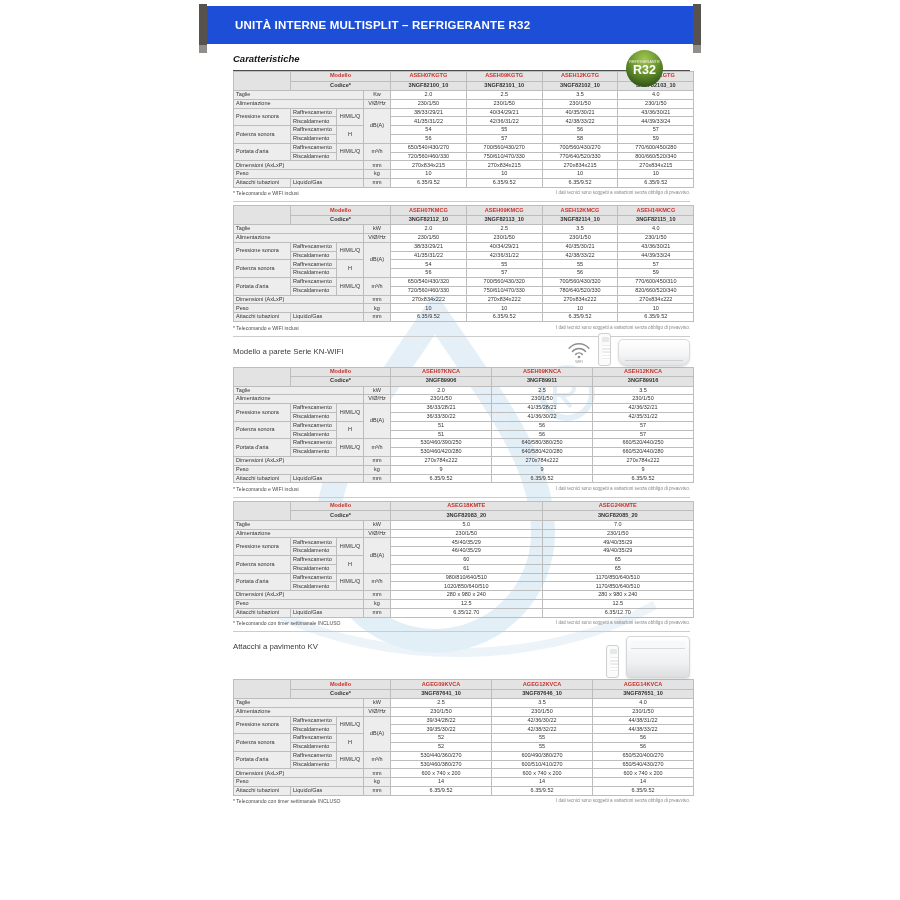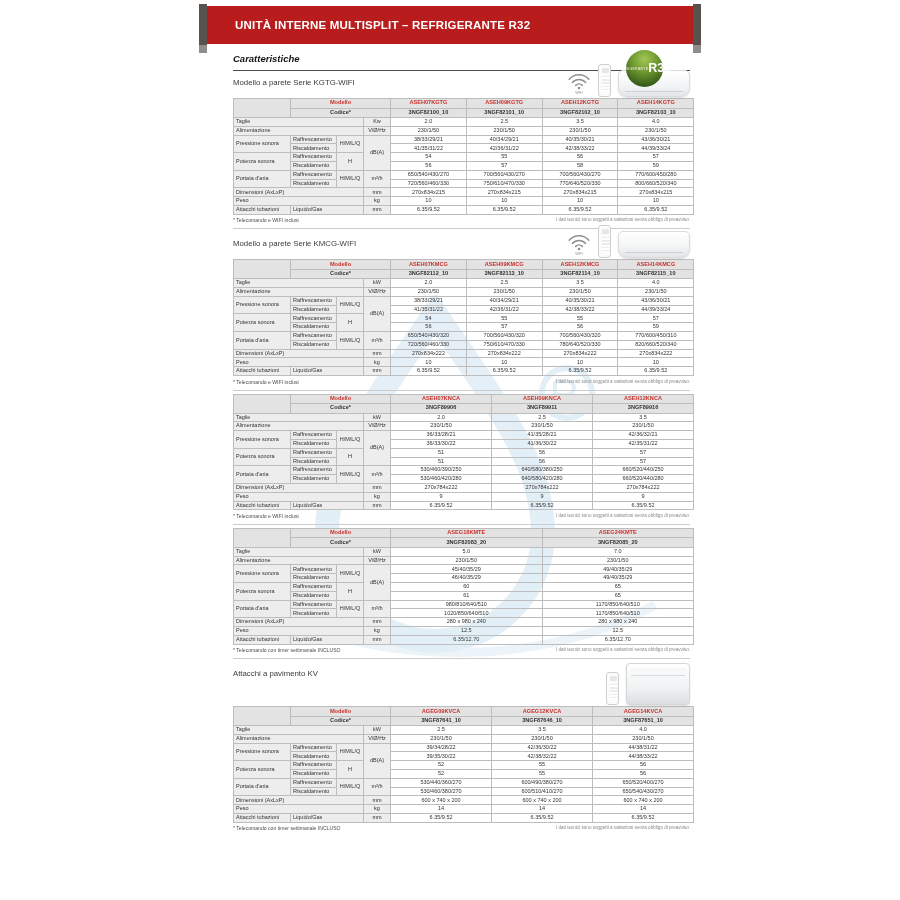--- a/index.html
+++ b/index.html
@@ -1,28 +1,28 @@
 <!DOCTYPE html>
 <html><head>
 <meta charset="utf-8">
 <style>
   *{margin:0;padding:0;box-sizing:border-box}
   html,body{width:900px;height:900px;background:#fff;font-family:"Liberation Sans",sans-serif;color:#333;position:relative;overflow:hidden}
   
   .edge{position:absolute;width:8px;z-index:3}
   .edge-dark{background:#57524e;top:4px;height:41px}
   .edge-lite{background:#918d8a;top:45px;height:8px}
-  .banner{position:absolute;left:207px;top:6px;width:486px;height:38px;background:#b91c1c;display:flex;align-items:center;padding-left:28px;z-index:2}
+  .banner{position:absolute;left:207px;top:6px;width:486px;height:38px;background:#1d4ed8;display:flex;align-items:center;padding-left:28px;z-index:2}
   .banner span{color:#fff;font-weight:bold;font-size:11.5px;letter-spacing:.2px}
   
   .wm{position:absolute;left:245px;top:295px;z-index:0;pointer-events:none}
   
   .r32{position:absolute;left:626px;top:50px;width:37px;height:37px;border-radius:50%;z-index:4;
        background:radial-gradient(circle at 50% 25%,#a3c653 0%,#6f9a31 38%,#3c611c 75%,#24400f 100%);
-       display:flex;flex-direction:row;align-items:center;justify-content:center;color:#fff;text-align:center}
+       display:flex;flex-direction:column;align-items:center;justify-content:center;color:#fff;text-align:center}
   .r32 .t{font-size:3.6px;letter-spacing:.2px;opacity:.9}
   .r32 .m{font-size:12.5px;font-weight:bold;line-height:1.05}
   
   .content{position:absolute;left:233px;top:47px;width:457px;z-index:1}
   .carat{font-size:9.5px;font-weight:bold;font-style:italic;color:#141414;padding:6px 0 6px 0;border-bottom:1.5px solid #4d4d4d}
   .section{position:relative}
   .sec-head{position:relative;height:27px}
   .sec-title{position:absolute;left:0;top:7px;font-size:7.8px;color:#3a3a3a}
   .icons{position:absolute;right:0;bottom:1px;display:flex;align-items:flex-end;gap:7px}
   .wifi-wrap{display:flex;flex-direction:column;align-items:center;margin-bottom:2px}
@@ -76,22 +76,282 @@
 
 <div class="r32">
   <div class="t">REFRIGERANTE</div>
   <div class="m">R32</div>
 </div>
 
 <div class="content">
   <div class="carat">Caratteristiche</div>
 
   <div class="section">
+    <div>
+        <table class="spec">
+          <colgroup>
+            <col style="width:57px">
+            <col style="width:46px">
+            <col style="width:27px">
+            <col style="width:27px">
+            <col style="width:75.8px">
+            <col style="width:75.8px">
+            <col style="width:75.8px">
+            <col style="width:75.8px">
+          </colgroup>
+          <tbody>
+            <tr class="hd">
+              <td class="corner" rowspan="2"></td>
+              <td class="red" colspan="3">Modello</td>
+              <td class="model rd">ASEH07KGTG</td>
+              <td class="model">ASEH09KGTG</td>
+              <td class="model">ASEH12KGTG</td>
+              <td class="model">ASEH14KGTG</td>
+            </tr>
+            <tr class="hd">
+              <td class="" colspan="3">Codice*</td>
+              <td class="rd">3NGF82100_10</td>
+              <td class="">3NGF82101_10</td>
+              <td class="">3NGF82102_10</td>
+              <td class="">3NGF82103_10</td>
+            </tr>
+            <tr>
+              <td class="lab" colspan="3">Taglie</td>
+              <td class="cu">Kw</td>
+              <td class="val rd">2.0</td>
+              <td class="val">2.5</td>
+              <td class="val">3.5</td>
+              <td class="val">4.0</td>
+            </tr>
+            <tr>
+              <td class="lab" colspan="3">Alimentazione</td>
+              <td class="cu">V/Ø/Hz</td>
+              <td class="val rd">230/1/50</td>
+              <td class="val">230/1/50</td>
+              <td class="val">230/1/50</td>
+              <td class="val">230/1/50</td>
+            </tr>
+            <tr>
+              <td class="lab" rowspan="2">Pressione sonora</td>
+              <td class="sub">Raffrescamento</td>
+              <td class="cu" rowspan="2">H/M/L/Q</td>
+              <td class="cu" rowspan="4">dB(A)</td>
+              <td class="val rd">38/33/29/21</td>
+              <td class="val">40/34/29/21</td>
+              <td class="val">40/35/30/21</td>
+              <td class="val">43/36/30/21</td>
+            </tr>
+            <tr>
+              <td class="sub">Riscaldamento</td>
+              <td class="val rd">41/35/31/22</td>
+              <td class="val">42/36/31/22</td>
+              <td class="val">42/38/33/22</td>
+              <td class="val">44/39/33/24</td>
+            </tr>
+            <tr>
+              <td class="lab" rowspan="2">Potenza sonora</td>
+              <td class="sub">Raffrescamento</td>
+              <td class="cu" rowspan="2">H</td>
+              <td class="val rd">54</td>
+              <td class="val">55</td>
+              <td class="val">56</td>
+              <td class="val">57</td>
+            </tr>
+            <tr>
+              <td class="sub">Riscaldamento</td>
+              <td class="val rd">56</td>
+              <td class="val">57</td>
+              <td class="val">58</td>
+              <td class="val">59</td>
+            </tr>
+            <tr>
+              <td class="lab" rowspan="2">Portata d'aria</td>
+              <td class="sub">Raffrescamento</td>
+              <td class="cu" rowspan="2">H/M/L/Q</td>
+              <td class="cu" rowspan="2">m³/h</td>
+              <td class="val rd">650/540/430/270</td>
+              <td class="val">700/560/430/270</td>
+              <td class="val">700/560/430/270</td>
+              <td class="val">770/600/450/280</td>
+            </tr>
+            <tr>
+              <td class="sub">Riscaldamento</td>
+              <td class="val rd">720/560/460/330</td>
+              <td class="val">750/610/470/330</td>
+              <td class="val">770/640/520/330</td>
+              <td class="val">800/660/520/340</td>
+            </tr>
+            <tr>
+              <td class="lab" colspan="3">Dimensioni (AxLxP)</td>
+              <td class="cu">mm</td>
+              <td class="val rd">270x834x215</td>
+              <td class="val">270x834x215</td>
+              <td class="val">270x834x215</td>
+              <td class="val">270x834x215</td>
+            </tr>
+            <tr>
+              <td class="lab" colspan="3">Peso</td>
+              <td class="cu">kg</td>
+              <td class="val rd">10</td>
+              <td class="val">10</td>
+              <td class="val">10</td>
+              <td class="val">10</td>
+            </tr>
+            <tr>
+              <td class="lab">Attacchi tubazioni</td>
+              <td class="sub" colspan="2">Liquido/Gas</td>
+              <td class="cu">mm</td>
+              <td class="val rd">6.35/9.52</td>
+              <td class="val">6.35/9.52</td>
+              <td class="val">6.35/9.52</td>
+              <td class="val">6.35/9.52</td>
+            </tr>
+          </tbody>
+        </table>
+      </div>
+    <div class="footrow">
+      <span class="fl">* Telecomando e WIFI inclusi</span>
+      <span class="fr">I dati tecnici sono soggetti a variazioni senza obbligo di preavviso.</span>
+    </div>
+  </div>
+  <div class="divider"></div>
+
+  <div class="section">
+    <div>
+        <table class="spec">
+          <colgroup>
+            <col style="width:57px">
+            <col style="width:46px">
+            <col style="width:27px">
+            <col style="width:27px">
+            <col style="width:75.8px">
+            <col style="width:75.8px">
+            <col style="width:75.8px">
+            <col style="width:75.8px">
+          </colgroup>
+          <tbody>
+            <tr class="hd">
+              <td class="corner" rowspan="2"></td>
+              <td class="red" colspan="3">Modello</td>
+              <td class="model rd">ASEH07KMCG</td>
+              <td class="model">ASEH09KMCG</td>
+              <td class="model">ASEH12KMCG</td>
+              <td class="model">ASEH14KMCG</td>
+            </tr>
+            <tr class="hd">
+              <td class="" colspan="3">Codice*</td>
+              <td class="rd">3NGF82112_10</td>
+              <td class="">3NGF82113_10</td>
+              <td class="">3NGF82114_10</td>
+              <td class="">3NGF82115_10</td>
+            </tr>
+            <tr>
+              <td class="lab" colspan="3">Taglie</td>
+              <td class="cu">kW</td>
+              <td class="val rd">2.0</td>
+              <td class="val">2.5</td>
+              <td class="val">3.5</td>
+              <td class="val">4.0</td>
+            </tr>
+            <tr>
+              <td class="lab" colspan="3">Alimentazione</td>
+              <td class="cu">V/Ø/Hz</td>
+              <td class="val rd">230/1/50</td>
+              <td class="val">230/1/50</td>
+              <td class="val">230/1/50</td>
+              <td class="val">230/1/50</td>
+            </tr>
+            <tr>
+              <td class="lab" rowspan="2">Pressione sonora</td>
+              <td class="sub">Raffrescamento</td>
+              <td class="cu" rowspan="2">H/M/L/Q</td>
+              <td class="cu" rowspan="4">dB(A)</td>
+              <td class="val rd">38/33/29/21</td>
+              <td class="val">40/34/29/21</td>
+              <td class="val">40/35/30/21</td>
+              <td class="val">43/36/30/21</td>
+            </tr>
+            <tr>
+              <td class="sub">Riscaldamento</td>
+              <td class="val rd">41/35/31/22</td>
+              <td class="val">42/36/31/22</td>
+              <td class="val">42/38/33/22</td>
+              <td class="val">44/39/33/24</td>
+            </tr>
+            <tr>
+              <td class="lab" rowspan="2">Potenza sonora</td>
+              <td class="sub">Raffrescamento</td>
+              <td class="cu" rowspan="2">H</td>
+              <td class="val rd">54</td>
+              <td class="val">55</td>
+              <td class="val">55</td>
+              <td class="val">57</td>
+            </tr>
+            <tr>
+              <td class="sub">Riscaldamento</td>
+              <td class="val rd">56</td>
+              <td class="val">57</td>
+              <td class="val">56</td>
+              <td class="val">59</td>
+            </tr>
+            <tr>
+              <td class="lab" rowspan="2">Portata d'aria</td>
+              <td class="sub">Raffrescamento</td>
+              <td class="cu" rowspan="2">H/M/L/Q</td>
+              <td class="cu" rowspan="2">m³/h</td>
+              <td class="val rd">650/540/430/320</td>
+              <td class="val">700/560/430/320</td>
+              <td class="val">700/560/430/320</td>
+              <td class="val">770/600/450/310</td>
+            </tr>
+            <tr>
+              <td class="sub">Riscaldamento</td>
+              <td class="val rd">720/560/460/330</td>
+              <td class="val">750/610/470/330</td>
+              <td class="val">780/640/520/330</td>
+              <td class="val">820/660/520/340</td>
+            </tr>
+            <tr>
+              <td class="lab" colspan="3">Dimensioni (AxLxP)</td>
+              <td class="cu">mm</td>
+              <td class="val rd">270x834x222</td>
+              <td class="val">270x834x222</td>
+              <td class="val">270x834x222</td>
+              <td class="val">270x834x222</td>
+            </tr>
+            <tr>
+              <td class="lab" colspan="3">Peso</td>
+              <td class="cu">kg</td>
+              <td class="val rd">10</td>
+              <td class="val">10</td>
+              <td class="val">10</td>
+              <td class="val">10</td>
+            </tr>
+            <tr>
+              <td class="lab">Attacchi tubazioni</td>
+              <td class="sub" colspan="2">Liquido/Gas</td>
+              <td class="cu">mm</td>
+              <td class="val rd">6.35/9.52</td>
+              <td class="val">6.35/9.52</td>
+              <td class="val">6.35/9.52</td>
+              <td class="val">6.35/9.52</td>
+            </tr>
+          </tbody>
+        </table>
+      </div>
+    <div class="footrow">
+      <span class="fl">* Telecomando e WIFI inclusi</span>
+      <span class="fr">I dati tecnici sono soggetti a variazioni senza obbligo di preavviso.</span>
+    </div>
+  </div>
+  <div class="divider"></div>
+
+  <div class="section">
     <div class="sec-head">
-      <div class="sec-title">Modello a parete Serie KGTG-WIFI</div>
+      <div class="sec-title">Modello a parete Serie KN-WIFI</div>
       <div class="icons">
         <div class="wifi-wrap">
           <svg width="24" height="17" viewBox="0 0 24 17">
               <g fill="none" stroke="#8f8f8f" stroke-width="1.5" stroke-linecap="round">
                 <path d="M2.2 6.2 A13 13 0 0 1 21.8 6.2"></path>
                 <path d="M5.4 9.4 A9 9 0 0 1 18.6 9.4"></path>
                 <path d="M8.7 12.4 A4.7 4.7 0 0 1 15.3 12.4"></path>
               </g>
               <circle cx="12" cy="15" r="1.3" fill="#8f8f8f"></circle>
             </svg>
@@ -101,298 +361,20 @@
         <div class="wall-unit"></div>
       </div>
     </div>
     <div>
         <table class="spec">
           <colgroup>
             <col style="width:57px">
             <col style="width:46px">
             <col style="width:27px">
             <col style="width:27px">
-            <col style="width:75.8px">
-            <col style="width:75.8px">
-            <col style="width:75.8px">
-            <col style="width:75.8px">
-          </colgroup>
-          <tbody>
-            <tr class="hd">
-              <td class="corner" rowspan="2"></td>
-              <td class="red" colspan="3">Modello</td>
-              <td class="model rd">ASEH07KGTG</td>
-              <td class="model">ASEH09KGTG</td>
-              <td class="model">ASEH12KGTG</td>
-              <td class="model">ASEH14KGTG</td>
-            </tr>
-            <tr class="hd">
-              <td class="" colspan="3">Codice*</td>
-              <td class="rd">3NGF82100_10</td>
-              <td class="">3NGF82101_10</td>
-              <td class="">3NGF82102_10</td>
-              <td class="">3NGF82103_10</td>
-            </tr>
-            <tr>
-              <td class="lab" colspan="3">Taglie</td>
-              <td class="cu">Kw</td>
-              <td class="val rd">2.0</td>
-              <td class="val">2.5</td>
-              <td class="val">3.5</td>
-              <td class="val">4.0</td>
-            </tr>
-            <tr>
-              <td class="lab" colspan="3">Alimentazione</td>
-              <td class="cu">V/Ø/Hz</td>
-              <td class="val rd">230/1/50</td>
-              <td class="val">230/1/50</td>
-              <td class="val">230/1/50</td>
-              <td class="val">230/1/50</td>
-            </tr>
-            <tr>
-              <td class="lab" rowspan="2">Pressione sonora</td>
-              <td class="sub">Raffrescamento</td>
-              <td class="cu" rowspan="2">H/M/L/Q</td>
-              <td class="cu" rowspan="4">dB(A)</td>
-              <td class="val rd">38/33/29/21</td>
-              <td class="val">40/34/29/21</td>
-              <td class="val">40/35/30/21</td>
-              <td class="val">43/36/30/21</td>
-            </tr>
-            <tr>
-              <td class="sub">Riscaldamento</td>
-              <td class="val rd">41/35/31/22</td>
-              <td class="val">42/36/31/22</td>
-              <td class="val">42/38/33/22</td>
-              <td class="val">44/39/33/24</td>
-            </tr>
-            <tr>
-              <td class="lab" rowspan="2">Potenza sonora</td>
-              <td class="sub">Raffrescamento</td>
-              <td class="cu" rowspan="2">H</td>
-              <td class="val rd">54</td>
-              <td class="val">55</td>
-              <td class="val">56</td>
-              <td class="val">57</td>
-            </tr>
-            <tr>
-              <td class="sub">Riscaldamento</td>
-              <td class="val rd">56</td>
-              <td class="val">57</td>
-              <td class="val">58</td>
-              <td class="val">59</td>
-            </tr>
-            <tr>
-              <td class="lab" rowspan="2">Portata d'aria</td>
-              <td class="sub">Raffrescamento</td>
-              <td class="cu" rowspan="2">H/M/L/Q</td>
-              <td class="cu" rowspan="2">m³/h</td>
-              <td class="val rd">650/540/430/270</td>
-              <td class="val">700/560/430/270</td>
-              <td class="val">700/560/430/270</td>
-              <td class="val">770/600/450/280</td>
-            </tr>
-            <tr>
-              <td class="sub">Riscaldamento</td>
-              <td class="val rd">720/560/460/330</td>
-              <td class="val">750/610/470/330</td>
-              <td class="val">770/640/520/330</td>
-              <td class="val">800/660/520/340</td>
-            </tr>
-            <tr>
-              <td class="lab" colspan="3">Dimensioni (AxLxP)</td>
-              <td class="cu">mm</td>
-              <td class="val rd">270x834x215</td>
-              <td class="val">270x834x215</td>
-              <td class="val">270x834x215</td>
-              <td class="val">270x834x215</td>
-            </tr>
-            <tr>
-              <td class="lab" colspan="3">Peso</td>
-              <td class="cu">kg</td>
-              <td class="val rd">10</td>
-              <td class="val">10</td>
-              <td class="val">10</td>
-              <td class="val">10</td>
-            </tr>
-            <tr>
-              <td class="lab">Attacchi tubazioni</td>
-              <td class="sub" colspan="2">Liquido/Gas</td>
-              <td class="cu">mm</td>
-              <td class="val rd">6.35/9.52</td>
-              <td class="val">6.35/9.52</td>
-              <td class="val">6.35/9.52</td>
-              <td class="val">6.35/9.52</td>
-            </tr>
-          </tbody>
-        </table>
-      </div>
-    <div class="footrow">
-      <span class="fl">* Telecomando e WIFI inclusi</span>
-      <span class="fr">I dati tecnici sono soggetti a variazioni senza obbligo di preavviso.</span>
-    </div>
-  </div>
-  <div class="divider"></div>
-
-  <div class="section">
-    <div class="sec-head">
-      <div class="sec-title">Modello a parete Serie KMCG-WIFI</div>
-      <div class="icons">
-        <div class="wifi-wrap">
-          <svg width="24" height="17" viewBox="0 0 24 17">
-              <g fill="none" stroke="#8f8f8f" stroke-width="1.5" stroke-linecap="round">
-                <path d="M2.2 6.2 A13 13 0 0 1 21.8 6.2"></path>
-                <path d="M5.4 9.4 A9 9 0 0 1 18.6 9.4"></path>
-                <path d="M8.7 12.4 A4.7 4.7 0 0 1 15.3 12.4"></path>
-              </g>
-              <circle cx="12" cy="15" r="1.3" fill="#8f8f8f"></circle>
-            </svg>
-          <div class="wifi-label">WIFI</div>
-        </div>
-        <div class="remote"></div>
-        <div class="wall-unit"></div>
-      </div>
-    </div>
-    <div>
-        <table class="spec">
-          <colgroup>
-            <col style="width:57px">
-            <col style="width:46px">
-            <col style="width:27px">
-            <col style="width:27px">
-            <col style="width:75.8px">
-            <col style="width:75.8px">
-            <col style="width:75.8px">
-            <col style="width:75.8px">
-          </colgroup>
-          <tbody>
-            <tr class="hd">
-              <td class="corner" rowspan="2"></td>
-              <td class="red" colspan="3">Modello</td>
-              <td class="model rd">ASEH07KMCG</td>
-              <td class="model">ASEH09KMCG</td>
-              <td class="model">ASEH12KMCG</td>
-              <td class="model">ASEH14KMCG</td>
-            </tr>
-            <tr class="hd">
-              <td class="" colspan="3">Codice*</td>
-              <td class="rd">3NGF82112_10</td>
-              <td class="">3NGF82113_10</td>
-              <td class="">3NGF82114_10</td>
-              <td class="">3NGF82115_10</td>
-            </tr>
-            <tr>
-              <td class="lab" colspan="3">Taglie</td>
-              <td class="cu">kW</td>
-              <td class="val rd">2.0</td>
-              <td class="val">2.5</td>
-              <td class="val">3.5</td>
-              <td class="val">4.0</td>
-            </tr>
-            <tr>
-              <td class="lab" colspan="3">Alimentazione</td>
-              <td class="cu">V/Ø/Hz</td>
-              <td class="val rd">230/1/50</td>
-              <td class="val">230/1/50</td>
-              <td class="val">230/1/50</td>
-              <td class="val">230/1/50</td>
-            </tr>
-            <tr>
-              <td class="lab" rowspan="2">Pressione sonora</td>
-              <td class="sub">Raffrescamento</td>
-              <td class="cu" rowspan="2">H/M/L/Q</td>
-              <td class="cu" rowspan="4">dB(A)</td>
-              <td class="val rd">38/33/29/21</td>
-              <td class="val">40/34/29/21</td>
-              <td class="val">40/35/30/21</td>
-              <td class="val">43/36/30/21</td>
-            </tr>
-            <tr>
-              <td class="sub">Riscaldamento</td>
-              <td class="val rd">41/35/31/22</td>
-              <td class="val">42/36/31/22</td>
-              <td class="val">42/38/33/22</td>
-              <td class="val">44/39/33/24</td>
-            </tr>
-            <tr>
-              <td class="lab" rowspan="2">Potenza sonora</td>
-              <td class="sub">Raffrescamento</td>
-              <td class="cu" rowspan="2">H</td>
-              <td class="val rd">54</td>
-              <td class="val">55</td>
-              <td class="val">55</td>
-              <td class="val">57</td>
-            </tr>
-            <tr>
-              <td class="sub">Riscaldamento</td>
-              <td class="val rd">56</td>
-              <td class="val">57</td>
-              <td class="val">56</td>
-              <td class="val">59</td>
-            </tr>
-            <tr>
-              <td class="lab" rowspan="2">Portata d'aria</td>
-              <td class="sub">Raffrescamento</td>
-              <td class="cu" rowspan="2">H/M/L/Q</td>
-              <td class="cu" rowspan="2">m³/h</td>
-              <td class="val rd">650/540/430/320</td>
-              <td class="val">700/560/430/320</td>
-              <td class="val">700/560/430/320</td>
-              <td class="val">770/600/450/310</td>
-            </tr>
-            <tr>
-              <td class="sub">Riscaldamento</td>
-              <td class="val rd">720/560/460/330</td>
-              <td class="val">750/610/470/330</td>
-              <td class="val">780/640/520/330</td>
-              <td class="val">820/660/520/340</td>
-            </tr>
-            <tr>
-              <td class="lab" colspan="3">Dimensioni (AxLxP)</td>
-              <td class="cu">mm</td>
-              <td class="val rd">270x834x222</td>
-              <td class="val">270x834x222</td>
-              <td class="val">270x834x222</td>
-              <td class="val">270x834x222</td>
-            </tr>
-            <tr>
-              <td class="lab" colspan="3">Peso</td>
-              <td class="cu">kg</td>
-              <td class="val rd">10</td>
-              <td class="val">10</td>
-              <td class="val">10</td>
-              <td class="val">10</td>
-            </tr>
-            <tr>
-              <td class="lab">Attacchi tubazioni</td>
-              <td class="sub" colspan="2">Liquido/Gas</td>
-              <td class="cu">mm</td>
-              <td class="val rd">6.35/9.52</td>
-              <td class="val">6.35/9.52</td>
-              <td class="val">6.35/9.52</td>
-              <td class="val">6.35/9.52</td>
-            </tr>
-          </tbody>
-        </table>
-      </div>
-    <div class="footrow">
-      <span class="fl">* Telecomando e WIFI inclusi</span>
-      <span class="fr">I dati tecnici sono soggetti a variazioni senza obbligo di preavviso.</span>
-    </div>
-  </div>
-  <div class="divider"></div>
-
-  <div class="section">
-    <div>
-        <table class="spec">
-          <colgroup>
-            <col style="width:57px">
-            <col style="width:46px">
-            <col style="width:27px">
-            <col style="width:27px">
             <col style="width:101.0px">
             <col style="width:101.0px">
             <col style="width:101.0px">
           </colgroup>
           <tbody>
             <tr class="hd">
               <td class="corner" rowspan="2"></td>
               <td class="red" colspan="3">Modello</td>
               <td class="model rd">ASEH07KNCA</td>
               <td class="model">ASEH09KNCA</td>

